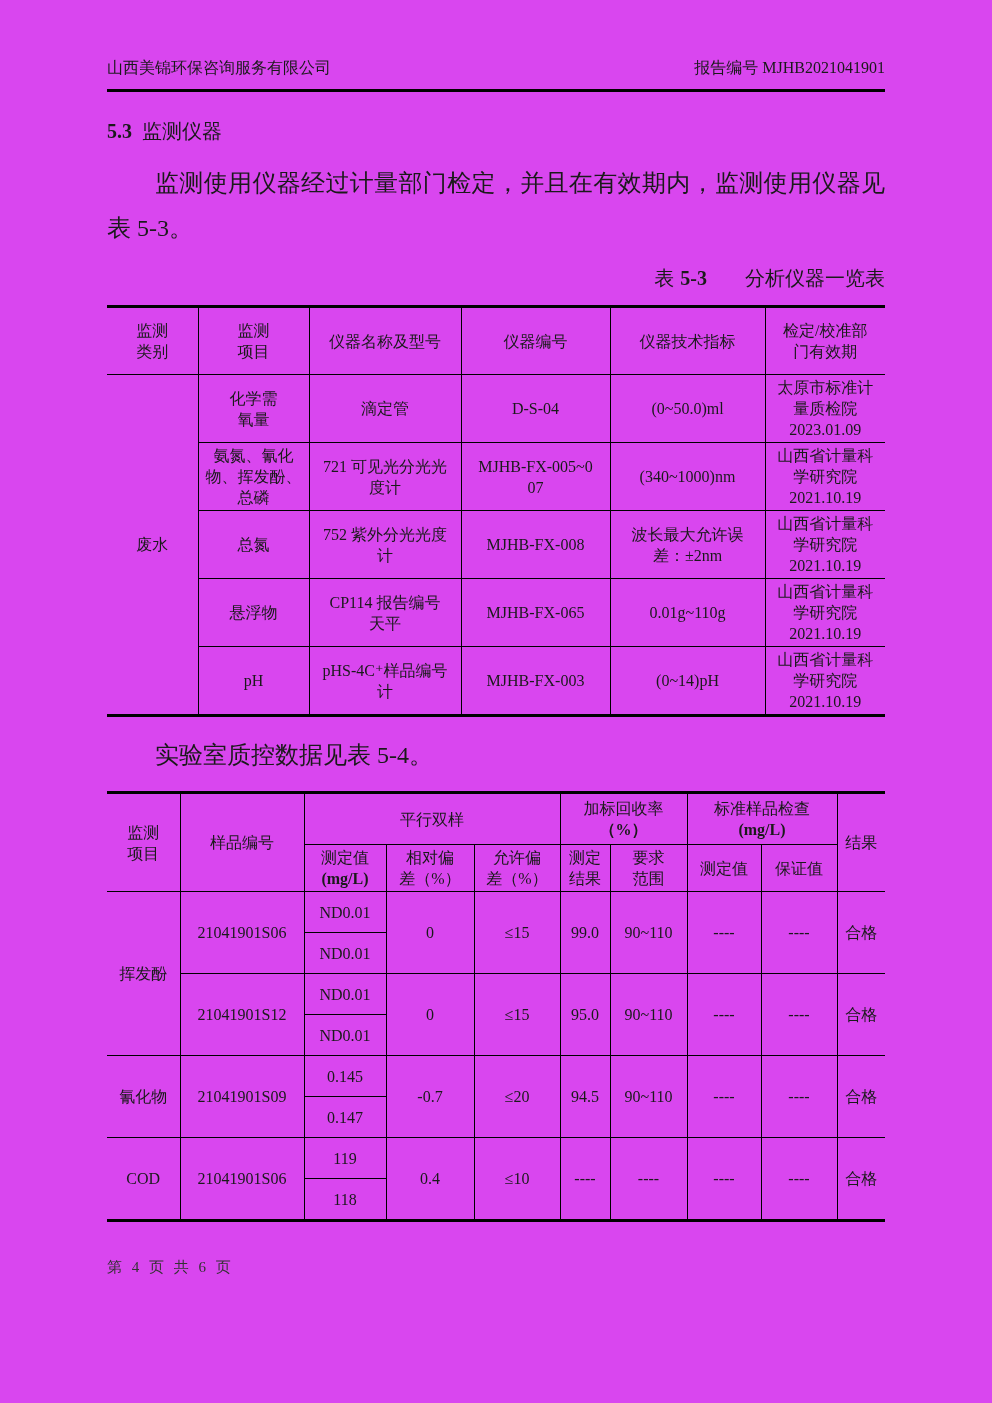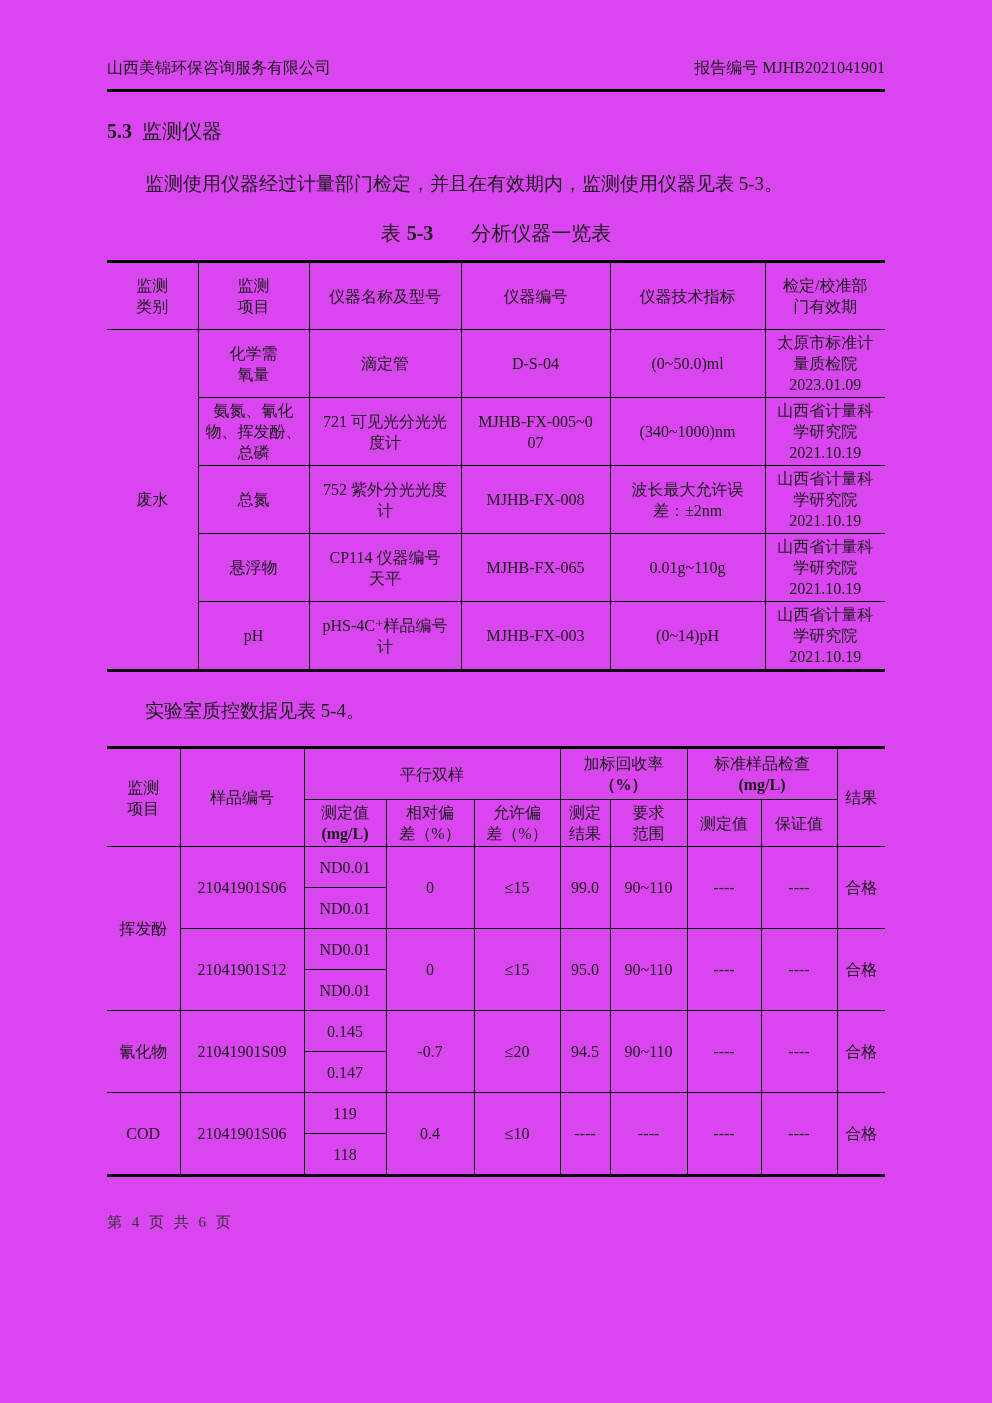--- a/index.html
+++ b/index.html
@@ -18,25 +18,25 @@
     padding:58px 0 10px 0;
     border-bottom:3px solid #000;
     font-size:16px;
   }
   
   .sec{margin:26px 0 0 0;font-size:20px;font-weight:normal;}
   .sec .no{font-weight:bold;margin-right:10px;font-family:"Liberation Serif","DejaVu Serif",serif;}
   
   .para{
     margin:16px 0 0 0;
-    font-size:19px;line-height:45px;
+    font-size:24px;line-height:45px;
     text-align:justify;text-indent:2em;
   }
   
-  .caption{margin:14px 0 0 0;text-align:center;font-size:20px;}
+  .caption{margin:14px 0 0 0;text-align:right;font-size:20px;}
   .caption .cap-no{font-weight:bold;margin-left:6px;}
   .caption .cap-title{margin-left:38px;}
   
   table{
     border-collapse:collapse;table-layout:fixed;
     width:778px;margin-top:13px;
     border-top:3px solid #000;border-bottom:3px solid #000;
     font-size:16px;
   }
   th,td{
@@ -129,21 +129,21 @@
         <td>总氮</td>
         <td>752 紫外分光光度
 计</td>
         <td>MJHB-FX-008</td>
         <td>波长最大允许误
 差：±2nm</td>
         <td><span>山西省计量科学研究院</span><span class="blk">2021.10.19</span></td>
       </tr>
       <tr class="body">
         <td>悬浮物</td>
-        <td>CP114 仪器编号
+        <td>CP114 报告编号
 天平</td>
         <td>MJHB-FX-065</td>
         <td>0.01g~110g</td>
         <td><span>山西省计量科学研究院</span><span class="blk">2021.10.19</span></td>
       </tr>
       <tr class="body">
         <td>pH</td>
         <td>pHS-4C⁺样品编号
 计</td>
         <td>MJHB-FX-003</td>

